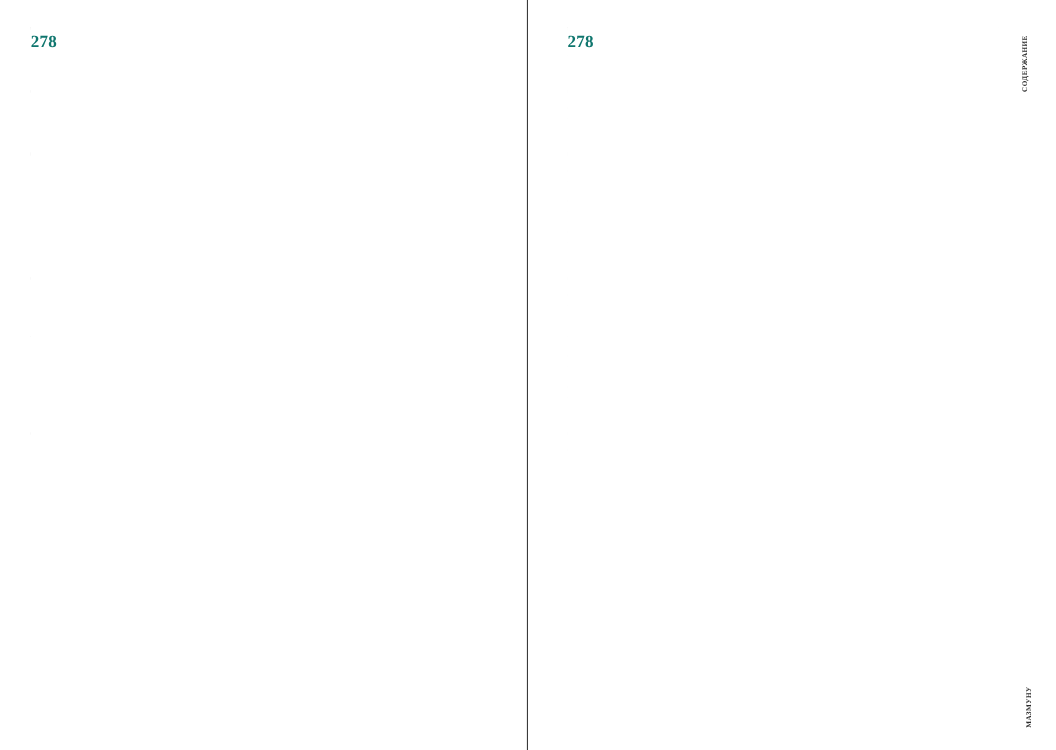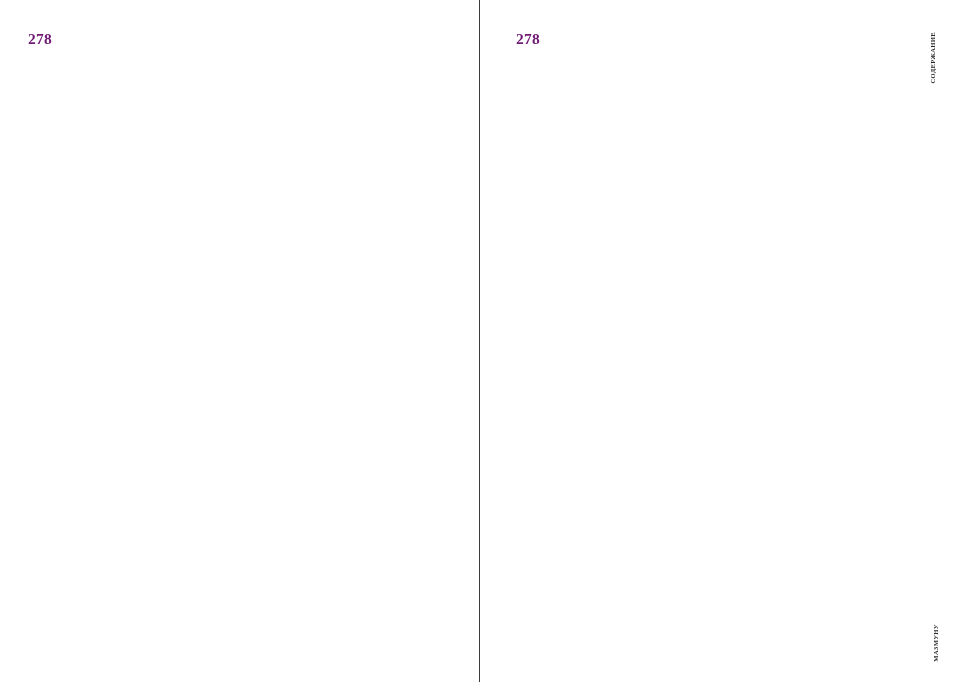--- a/index.html
+++ b/index.html
@@ -29,21 +29,21 @@
     margin-bottom: 21px;
   }
   .toc-row {
     display: flex;
     justify-content: space-between;
     align-items: baseline;
     height: 28px;
     line-height: 28px;
     font-size: 15.5px;
     font-weight: bold;
-    color: #701a75;
+    color: #0f766e;
   }
   .toc-row .label { white-space: nowrap; }
   .toc-row .page  { padding-right: 5px; letter-spacing: 0.2px; }
 
   .side-label {
     position: absolute;
     writing-mode: vertical-rl;
     transform: rotate(180deg);
     font-family: "Liberation Serif", "DejaVu Serif", serif;
     font-size: 6.5px;

